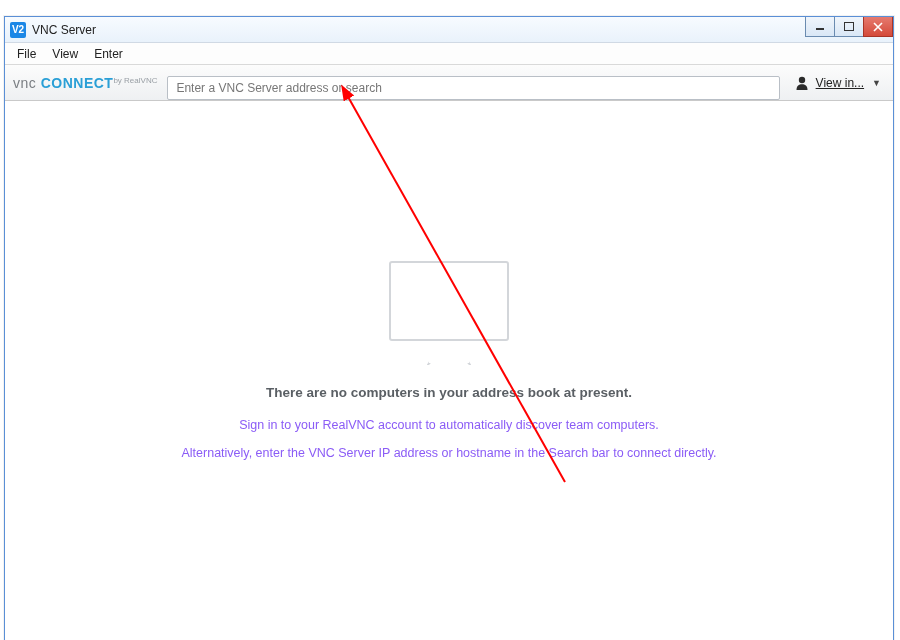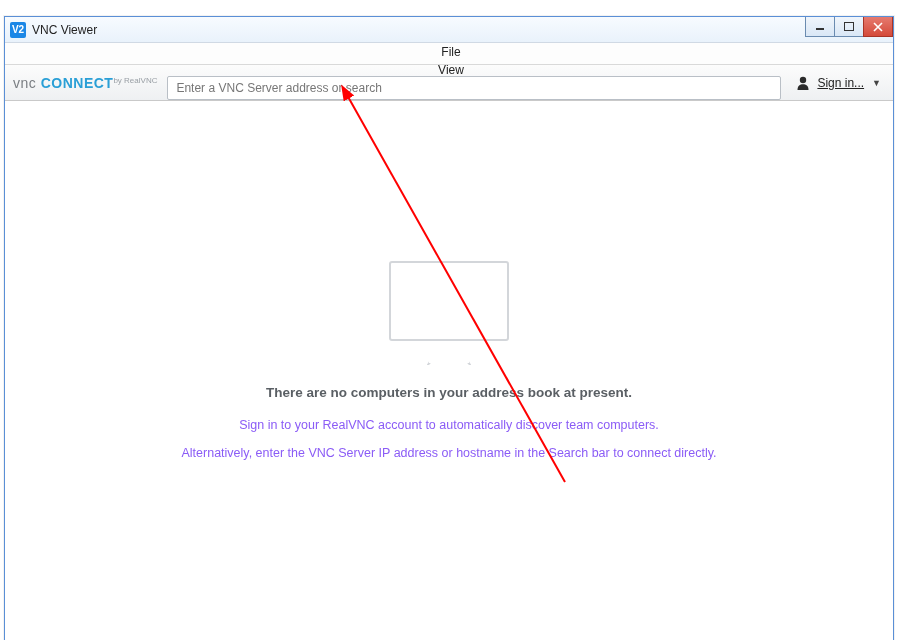--- a/index.html
+++ b/index.html
@@ -70,21 +70,20 @@
     
     .menubar {
       height: 22px;
       border-bottom: 1px solid #d9d9d9;
       display: flex;
       align-items: center;
       padding-left: 4px;
       font-size: 12px;
       color: #222;
       background:#fdfdfd;
-      flex-direction:column;
     }
     .menu-item {
       padding: 2px 8px;
       cursor: pointer;
     }
     
     .toolbar {
       height: 36px;
       border-bottom: 1px solid #c9c9c9;
       background: linear-gradient(#fcfcfc, #eef0f2);
@@ -167,21 +166,21 @@
       pointer-events:none;
     }
   </style>
 </head>
 <body>
 
 <div class="window">
 
   <div class="titlebar">
     <div class="app-icon">V2</div>
-    <div class="titlebar-title">VNC Viewer</div>
+    <div class="titlebar-title">VNC Server</div>
     <div class="win-controls">
       <div class="win-btn min"></div>
       <div class="win-btn max"></div>
       <div class="win-btn close">
         <svg viewBox="0 0 10 10">
             <path d="M1 1 L9 9 M9 1 L1 9" stroke="#fff" stroke-width="1.6"></path>
           </svg>
       </div>
     </div>
   </div>
@@ -198,21 +197,21 @@
         <span class="v">vnc</span><span class="c"> CONNECT</span>
       </span>
       <span class="brand-sub">by RealVNC</span>
     </div>
     <input class="search" type="text" placeholder="Enter a VNC Server address or search" style="">
     <div class="signin">
       <svg width="16" height="16" viewBox="0 0 16 16">
         <circle cx="8" cy="5" r="3.2" fill="#2b2b2b"></circle>
         <path d="M2.5 15 C2.5 10.5 5 9.2 8 9.2 C11 9.2 13.5 10.5 13.5 15 Z" fill="#2b2b2b"></path>
       </svg>
-      <span class="signin-label">Sign in...</span>
+      <span class="signin-label">View in...</span>
       <span class="chev">▼</span>
     </div>
   </div>
 
   <div class="content">
     <div class="monitor">
       <div class="stand"></div>
     </div>
     <div class="msg-title">There are no computers in your address book at present.</div>
     <div class="msg-line">Sign in to your RealVNC account to automatically discover team computers.</div>

